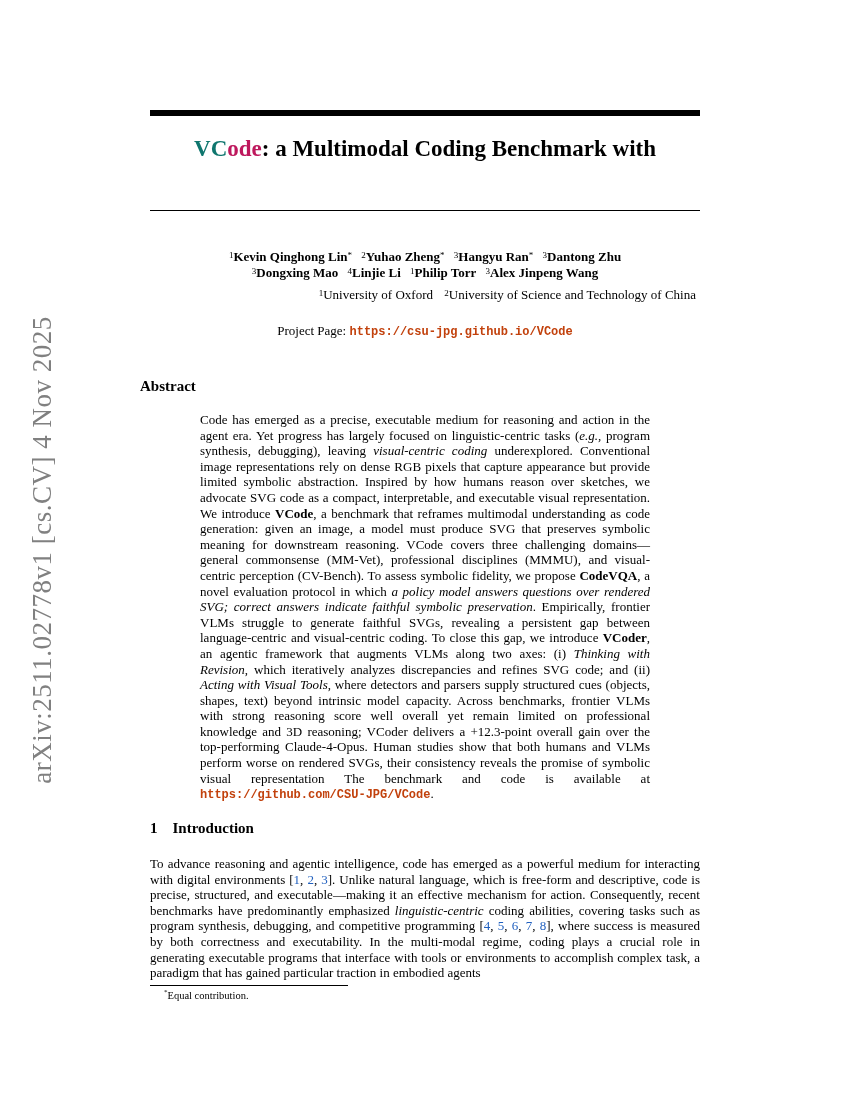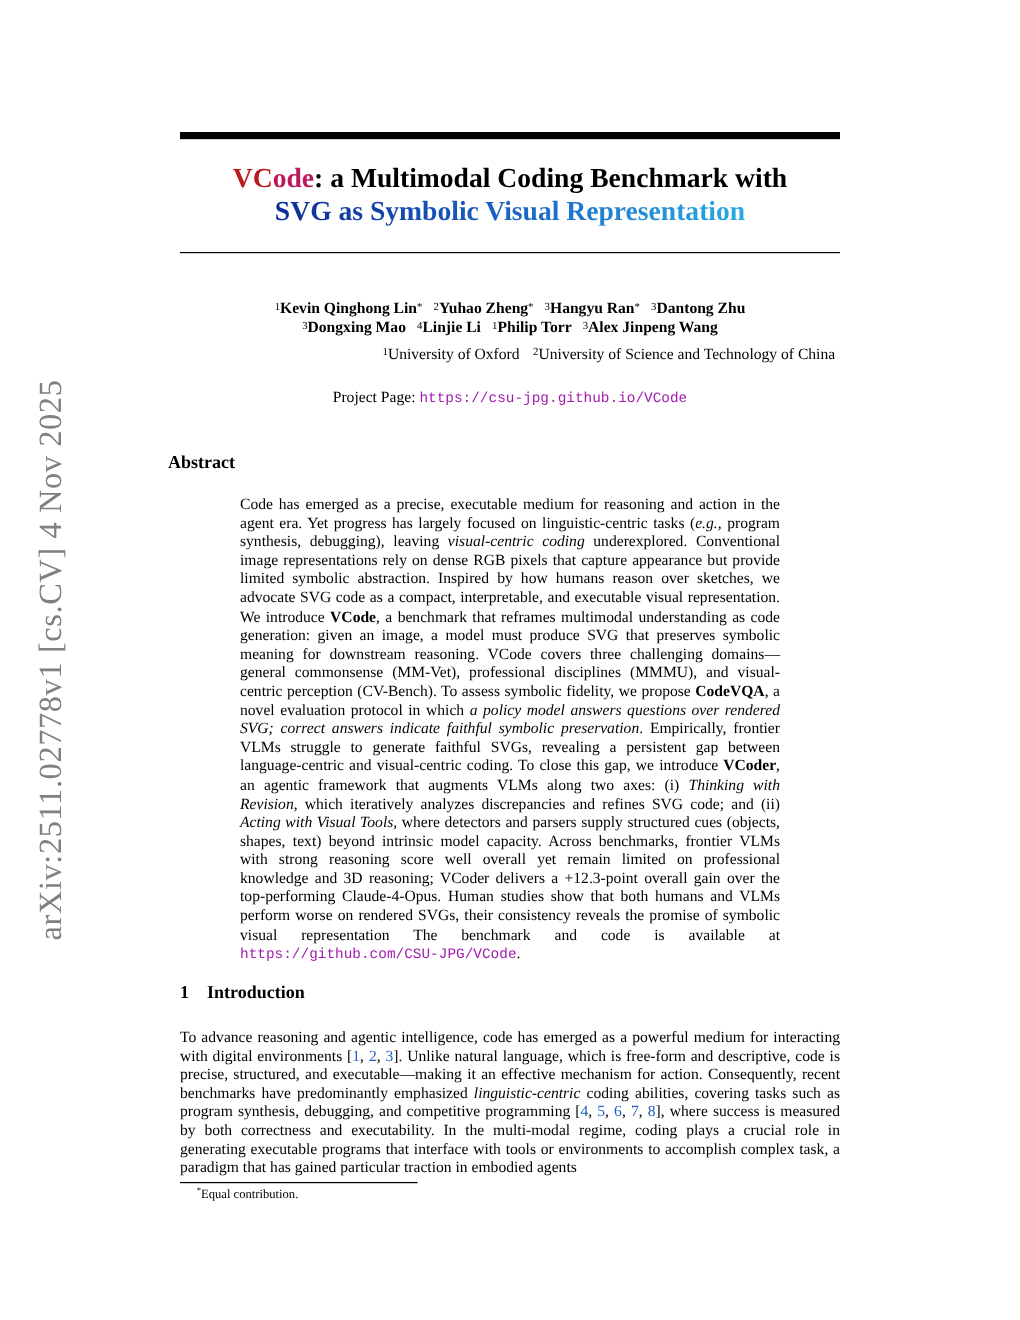--- a/index.html
+++ b/index.html
@@ -5,34 +5,34 @@
   html, body { margin:0; padding:0; background:#ffffff; }
   body { width:850px; height:1100px; position:relative; overflow:hidden;
          font-family:"Liberation Serif", "DejaVu Serif", serif; color:#000; }
   .arxiv-stamp { position:absolute; left:22px; top:310px; width:40px; height:480px; }
   .arxiv-stamp span { position:absolute; left:50%; top:50%;
      transform: translate(-50%,-50%) rotate(-90deg); white-space:nowrap;
      font-family:"Liberation Serif", serif; font-size:27px; color:#808080; letter-spacing:0.5px; }
   .top-rule { position:absolute; left:150px; top:110px; width:550px; height:6px; background:#000; }
   .title { position:absolute; left:150px; top:135px; width:550px; text-align:center;
            font-weight:bold; font-size:23px; line-height:27px; }
-  .t-dark { color:#b91c1c; }
+  .t-dark { color:#0f766e; }
   .t-grad { background: linear-gradient(90deg,#0b2d95 0%, #1a5dc0 45%, #2aa9e3 100%);
             -webkit-background-clip:text; background-clip:text; color:transparent; }
   .t-light { color:#be185d; }
   .bottom-rule { position:absolute; left:150px; top:210px; width:550px; height:1px; background:#000; }
   .authors { position:absolute; left:150px; top:249px; width:550px; text-align:center;
              font-weight:bold; font-size:13px; line-height:16px; }
   .authors sup, .affils sup { font-weight:normal; font-size:9px; vertical-align:top; position:relative; top:-2px; }
   .author { margin:0 3px; }
   .affils { position:absolute; left:150px; top:287px; width:550px; text-align:right;
             font-size:13px; line-height:16px; }
   .affil { margin:0 4px; }
   .project { position:absolute; left:150px; top:323px; width:550px; text-align:center; font-size:13px; }
-  .mono-link { font-family:"Liberation Mono","DejaVu Sans Mono",monospace; color:#a21caf; font-size:12px; }
+  .mono-link { font-family:"Liberation Mono","DejaVu Sans Mono",monospace; color:#c2410c; font-size:12px;font-weight:bold; }
   .abstract-h { position:absolute; left:140px; top:378px; width:550px; text-align:left;
                 font-weight:bold; font-size:15px; }
   .abstract { position:absolute; left:200px; top:412px; width:450px; font-size:13px;
               line-height:15.6px; text-align:justify; hyphens:manual; }
   .abstract p, .intro p { margin:0; }
   .section { position:absolute; left:150px; top:820px; font-weight:bold; font-size:15px; }
   .section .num { margin-right:15px; }
   .intro { position:absolute; left:150px; top:856px; width:550px; font-size:13px;
            line-height:15.6px; text-align:justify; }
   .cite { color:#1f5fbf; }
@@ -45,23 +45,20 @@
 
 <div class="arxiv-stamp">
   <span>arXiv:2511.02778v1  [cs.CV]  4 Nov 2025</span>
 </div>
 
 <div class="top-rule"></div>
 
 <div class="title">
   <div>
     <span class="t-dark">VC</span><span class="t-light">ode</span><span>: a Multimodal Coding Benchmark with</span>
-  </div>
-  <div>
-    <span class="t-grad">SVG as Symbolic Visual Representation</span>
   </div>
 </div>
 
 <div class="bottom-rule"></div>
 
 <div class="authors">
   <div>
     <span class="author"><sup>1</sup><span>Kevin Qinghong Lin</span><sup>*</sup></span>
     <span class="author"><sup>2</sup><span>Yuhao Zheng</span><sup>*</sup></span>
     <span class="author"><sup>3</sup><span>Hangyu Ran</span><sup>*</sup></span>

